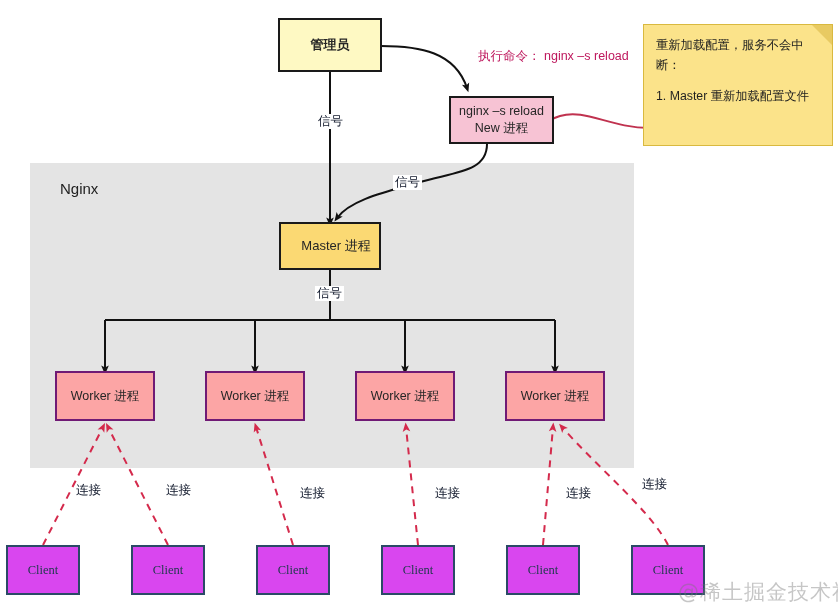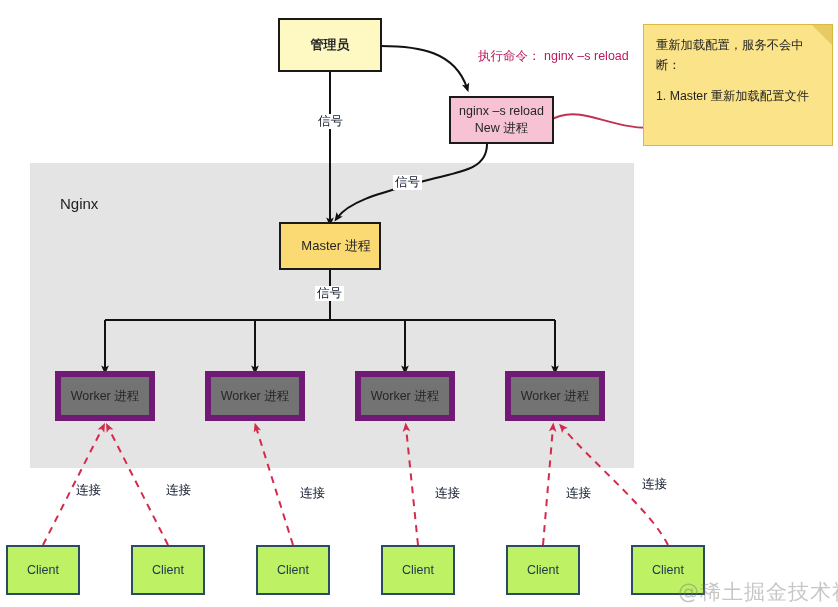--- a/index.html
+++ b/index.html
@@ -42,29 +42,30 @@
     font-size:12.5px;
     flex-direction:column;
   }
   .node-master{
     border:2px solid #1a1a1a;
     background:#fbd973;
     font-size:13px;
     padding-left:12px;
   }
   .node-worker{
-    border:6px solid #701a75;
-    background:#737373;
+    border:2px solid #701a75;
+    background:#fca5a5;
     font-size:12.5px;
   }
   .node-client{
     border:2px solid #2b4a66;
-    background:#bef264;
+    background:#d946ef;
     font-size:12.5px;
     color:#203a4d;
+    font-family:Liberation Serif, serif;
   }
   .nginx-box{
     position:absolute;
     background:#e4e4e4;
     border:none;
   }
   .nginx-label{
     position:absolute;
     font-size:15px;
     color:#222222;
@@ -114,21 +115,21 @@
     white-space:nowrap;
     font-family:"DejaVu Sans",sans-serif;
   }
 </style>
 </head>
 <body>
 
 <div id="stage">
 
   <div class="nginx-box" style="left:30px; top:163px; width:604px; height:305px;"></div>
-  <div class="nginx-label" style="left:60px; top:180px;margin-top:15px;">Nginx</div>
+  <div class="nginx-label" style="left:60px; top:180px;">Nginx</div>
 
   <svg id="svg-layer" viewBox="0 0 838 607">
     <defs>
       <marker id="arrow-black" markerWidth="11" markerHeight="11" refX="5.2" refY="4.2" orient="auto" markerUnits="userSpaceOnUse">
         <path d="M0.6,0.4 L9.6,4.2 L0.6,8.0 L2.6,4.2 Z" fill="#111111"></path>
       </marker>
       <marker id="arrow-red" markerWidth="11" markerHeight="11" refX="5.2" refY="4.2" orient="auto" markerUnits="userSpaceOnUse">
         <path d="M0.6,0.4 L9.6,4.2 L0.6,8.0 L2.6,4.2 Z" fill="#d42a4c"></path>
       </marker>
       <marker id="arrow-crimson" markerWidth="12" markerHeight="12" refX="5.6" refY="4.6" orient="auto" markerUnits="userSpaceOnUse">

